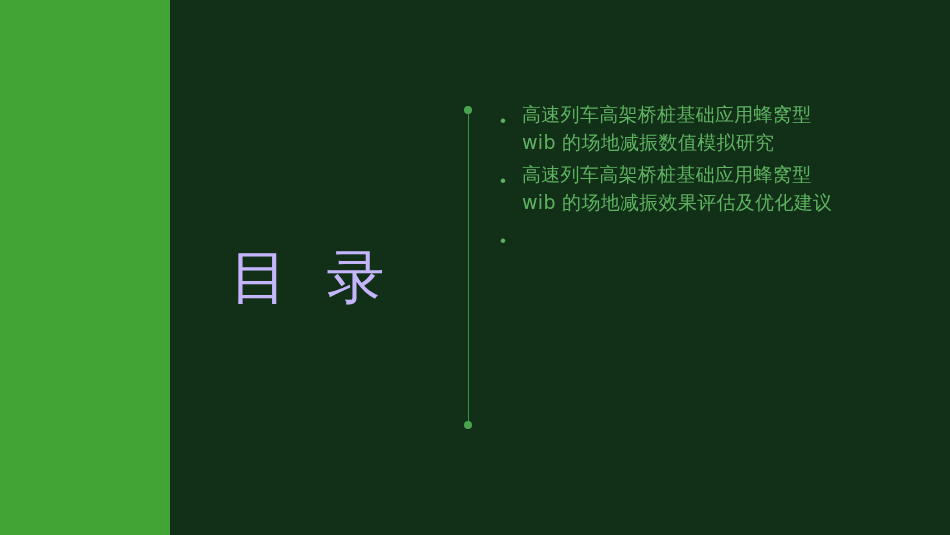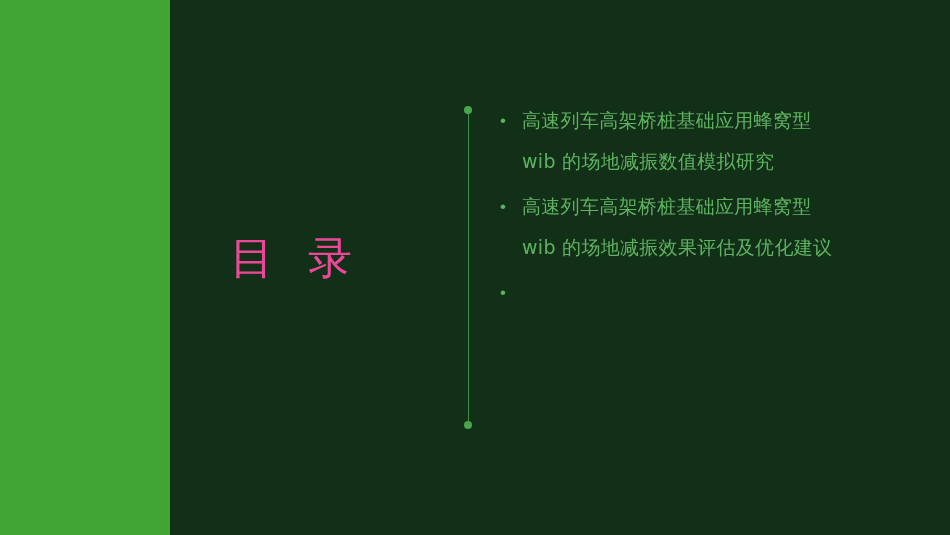--- a/index.html
+++ b/index.html
@@ -31,24 +31,24 @@
   .title-block {
     position: absolute;
     left: 170px;
     top: 0;
     width: 290px;
     height: 535px;
   }
   .slide-title {
     position: absolute;
     left: 60px;
-    top: 236px;
-    font-size: 44px;
+    top: 248px;
+    font-size: 58px;
     letter-spacing: 10px;
-    color: #ec4899;
+    color: #c4b5fd;
     font-family: "DejaVu Sans", "Liberation Sans", sans-serif;
     font-weight: 400;
     line-height: 1;
     white-space: nowrap;
   }
   .divider {
     position: absolute;
     left: 468px;
     top: 110px;
     width: 1px;
@@ -81,21 +81,21 @@
     color: #5fb262;
     font-size: 17px;
     line-height: 41px;
     width: 22px;
     flex: 0 0 22px;
     text-align: left;
   }
   .toc-text {
     color: #5fb262;
     font-size: 19px;
-    line-height: 41px;
+    line-height: 28px;
     font-family: "DejaVu Sans", "Liberation Sans", sans-serif;
     font-weight: 400;
     letter-spacing: 0.3px;
     white-space: pre-line;
   }
 </style>
 </head>
 <body>
 
 <div class="slide">

